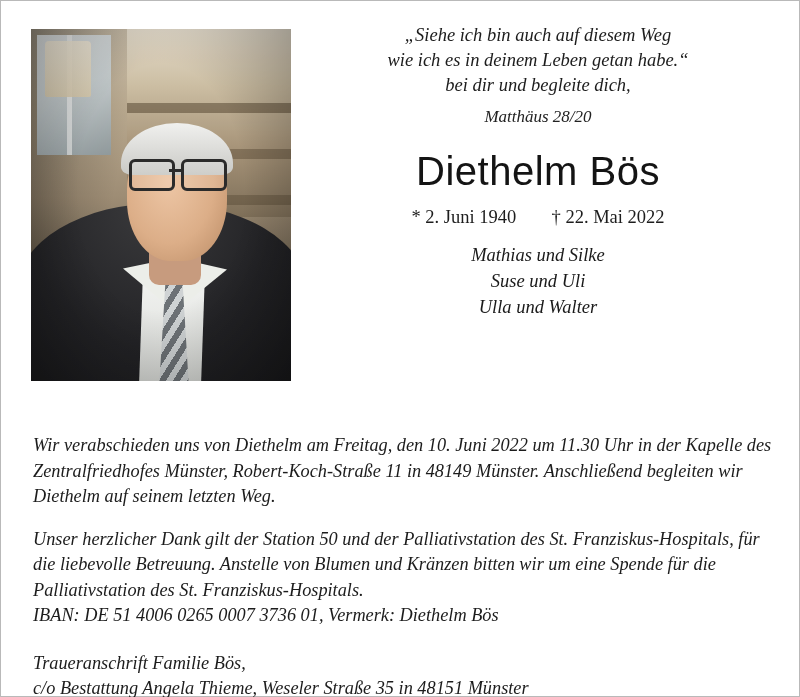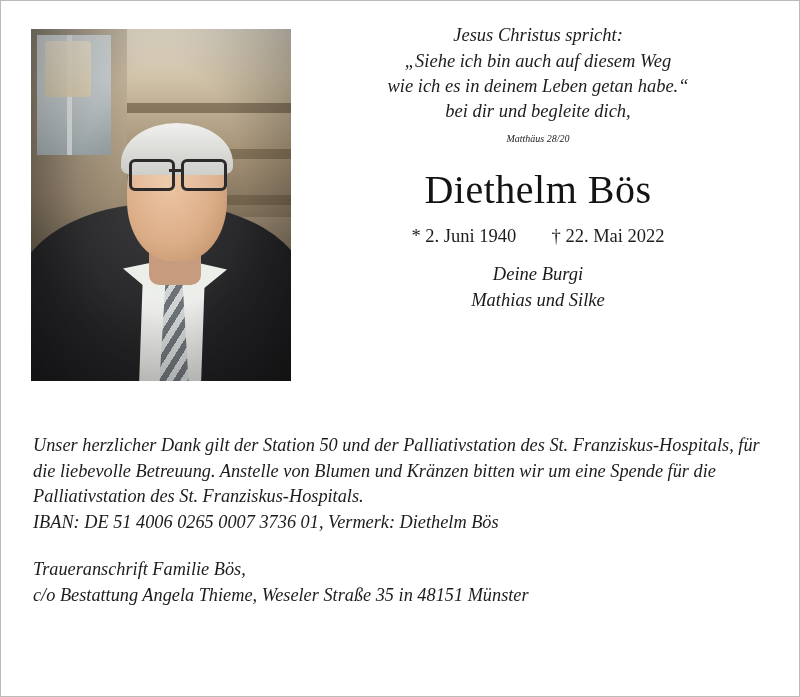--- a/index.html
+++ b/index.html
@@ -193,33 +193,33 @@
   }
   .verse-line {
     font-style: italic;
     font-size: 18.5px;
     line-height: 25px;
     color: #1d1d1d;
   }
   .verse-line.first { margin-bottom: 1px; }
   .verse-source {
     font-style: italic;
-    font-size: 10px;
+    font-size: 17px;
     margin-top: 9px;
     color: #222;
   }
 
   .deceased-name {
     margin-top: 22px;
     text-align: center;
     font-size: 40px;
     font-weight: normal;
     letter-spacing: 0.5px;
     color: #141414;
-    font-family: Liberation Serif, serif;
+    font-family: Liberation Sans, sans-serif;
   }
   .dates {
     margin-top: 13px;
     text-align: center;
     font-size: 18.5px;
     color: #1d1d1d;
   }
   .dates .gap { display: inline-block; width: 26px; }
 
   .abschied {
@@ -244,21 +244,21 @@
     left: 32px;
     right: 24px;
     top: 432px;
   }
   .para {
     font-style: italic;
     font-size: 18.3px;
     line-height: 25.5px;
     color: #1c1c1c;
   }
-  .para + .para { margin-top: 6px; }
+  .para + .para { margin-top: 17px; }
   .para.address { margin-top: 22px; }
 </style>
 </head>
 <body>
 
 <div class="obituary">
 
   <div class="top-section">
 
     <div class="photo-frame">
@@ -276,40 +276,41 @@
       <div class="photo-hair"></div>
       <div class="photo-glasses">
         <i></i>
           <i></i>
           <b></b>
       </div>
       <div class="photo-vignette"></div>
     </div>
 
     <div class="verse-block">
-      <div class="verse-line first">Jesus Christus spricht:</div>
       <div class="verse-line">„Siehe ich bin auch auf diesem Weg</div>
       <div class="verse-line">wie ich es in deinem Leben getan habe.“</div>
       <div class="verse-line">bei dir und begleite dich,</div>
       <div class="verse-source">Matthäus 28/20</div>
 
       <div class="deceased-name">Diethelm Bös</div>
 
       <div class="dates">
         <span>* 2. Juni 1940</span>
         <span class="gap"></span>
         <span>† 22. Mai 2022</span>
       </div>
 
 
       <div class="mourners">
-        <div>Deine Burgi</div>
         <div>Mathias und Silke</div>
+        <div>Suse und Uli</div>
+        <div>Ulla und Walter</div>
       </div>
     </div>
   </div>
 
   <div class="lower">
+    <div class="para">Wir verabschieden uns von Diethelm am Freitag, den 10. Juni 2022 um 11.30 Uhr in der Kapelle des Zentralfriedhofes Münster, Robert-Koch-Straße 11 in 48149 Münster. Anschließend begleiten wir Diethelm auf seinem letzten Weg.</div>
     <div class="para">Unser herzlicher Dank gilt der Station 50 und der Palliativstation des St. Franziskus-Hospitals, für die liebevolle Betreuung. Anstelle von Blumen und Kränzen bitten wir um eine Spende für die Palliativstation des St. Franziskus-Hospitals.<br>IBAN: DE 51 4006 0265 0007 3736 01, Vermerk: Diethelm Bös</div>
     <div class="para address">Traueranschrift Familie Bös,<br>c/o Bestattung Angela Thieme, Weseler Straße 35 in 48151 Münster</div>
   </div>
 
 </div>
 
 </body></html>

